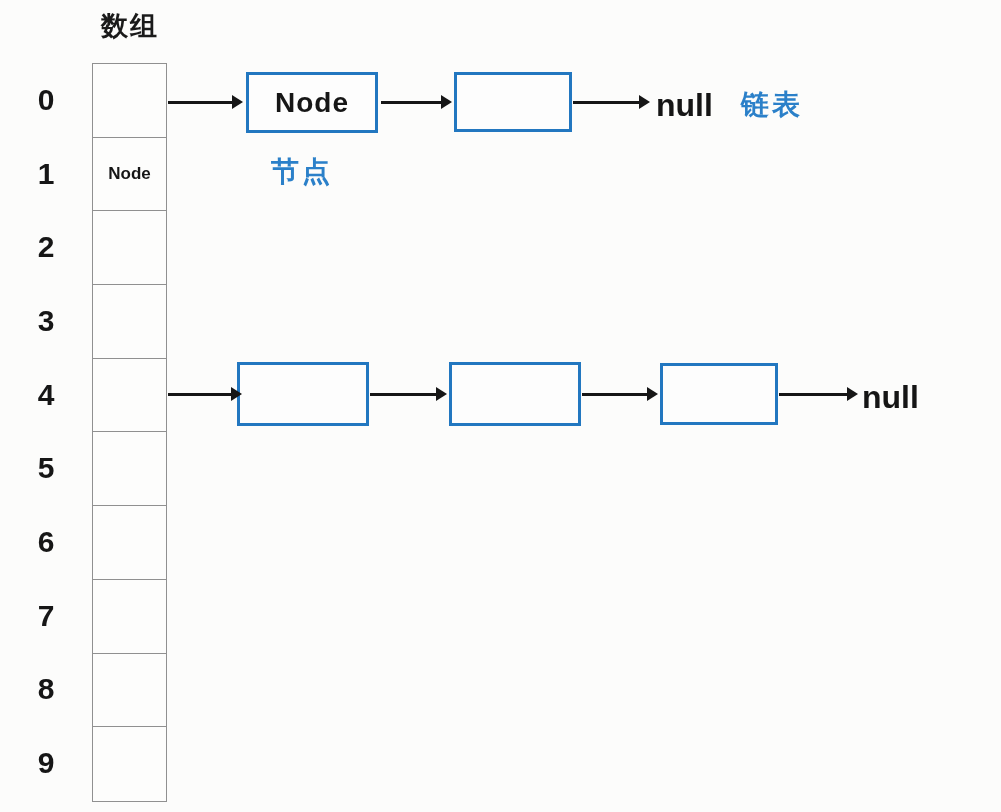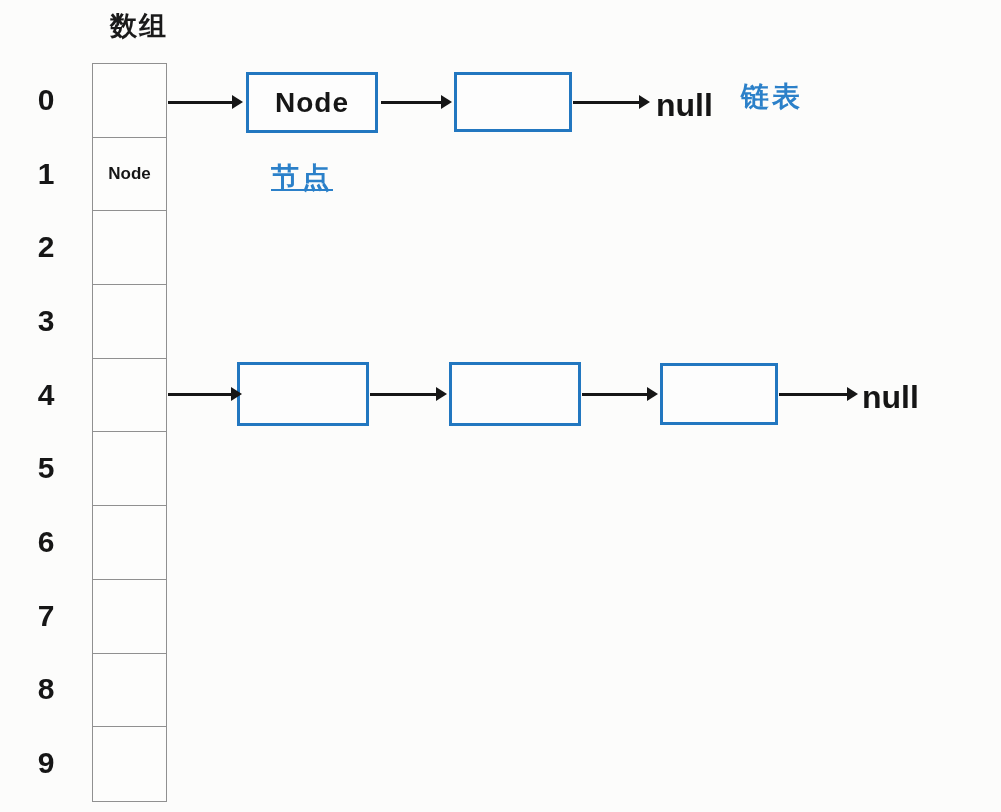--- a/index.html
+++ b/index.html
@@ -15,21 +15,21 @@
   .canvas {
     position: relative;
     width: 1001px;
     height: 812px;
   }
   .title {
     position: absolute;
     left: 92px;
     top: 8px;
     width: 76px;
-    text-align: right;
+    text-align: center;
     font-size: 27px;
     font-weight: bold;
     color: #1a1a1a;
     letter-spacing: 2px;
   }
   
   .index-col {
     position: absolute;
     left: 0;
     top: 63px;
@@ -151,23 +151,23 @@
   <div class="nbox" style="left:246px; top:72px; width:132px; height:61px;">Node</div>
 
   <div class="arrow" style="left:381px; top:100.5px; width:60px;"></div>
 
   <div class="nbox" style="left:454px; top:72px; width:118px; height:60px;"></div>
 
   <div class="arrow" style="left:573px; top:100.5px; width:66px;"></div>
 
   <div class="null-label" style="left:656px; top:87px;">null</div>
 
-  <div class="blue-label" style="left:741px; top:78px;">链表</div>
+  <div class="blue-label" style="left:741px; top:86px;">链表</div>
 
-  <div class="blue-label" style="left:271px; top:159px;text-decoration:underline;">节点</div>
+  <div class="blue-label" style="left:271px; top:153px;">节点</div>
 
   <div class="arrow" style="left:168px; top:392.5px; width:63px;"></div>
 
   <div class="nbox" style="left:237px; top:362px; width:132px; height:64px;"></div>
 
   <div class="arrow" style="left:370px; top:392.5px; width:66px;"></div>
 
   <div class="nbox" style="left:449px; top:362px; width:132px; height:64px;"></div>
 
   <div class="arrow" style="left:582px; top:392.5px; width:65px;"></div>

